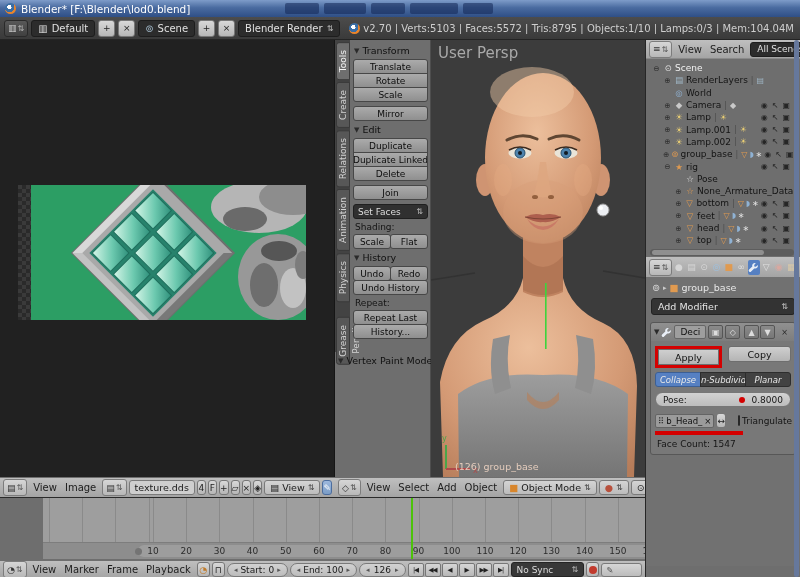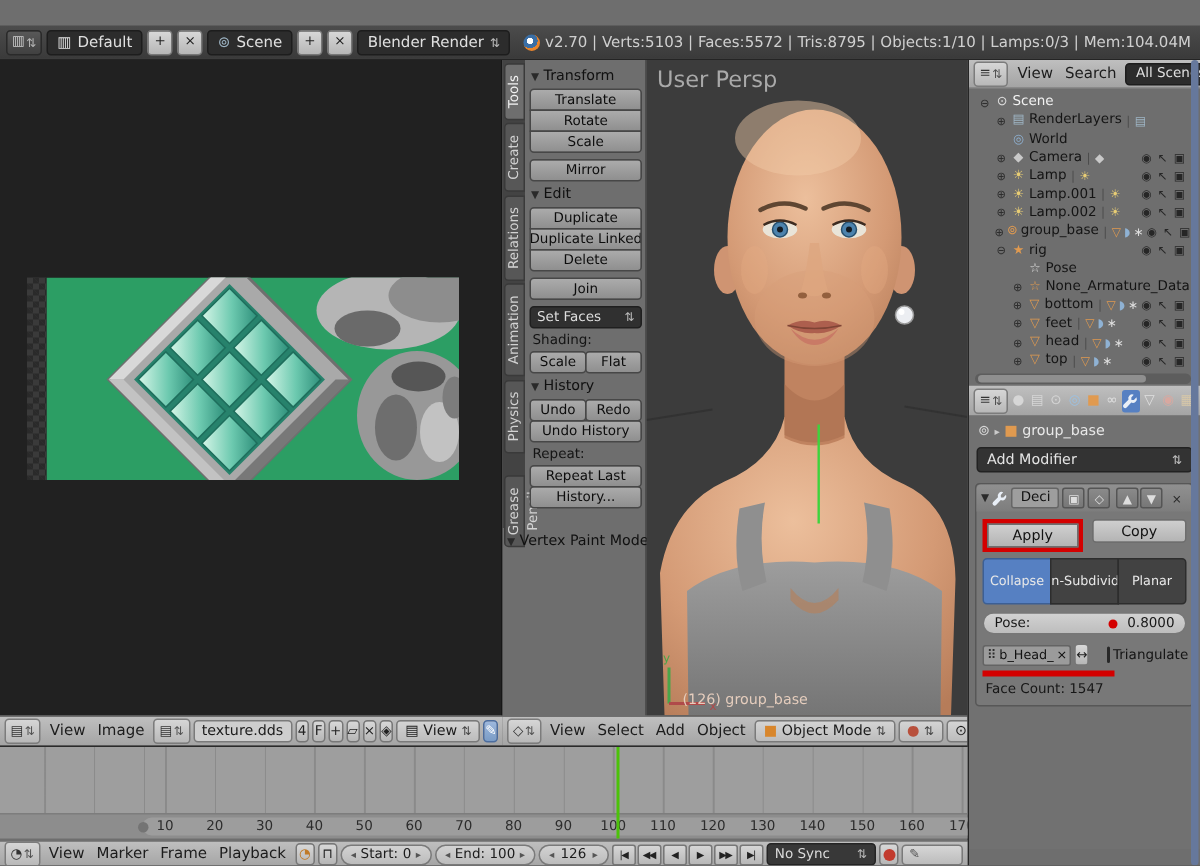--- a/index.html
+++ b/index.html
@@ -78,56 +78,65 @@
   .modbox{border:1px solid #575757;border-radius:3px;background:#787878;padding-bottom:5px;}
   .modhead{height:18px;background:linear-gradient(#909090,#7d7d7d);border-radius:3px 3px 0 0;display:flex;align-items:center;gap:2px;padding:0 3px;font-size:9px;}
   .namef{width:32px;height:14px;background:#9e9e9e;border:1px solid #666;border-radius:2px;display:flex;align-items:center;justify-content:center;font-size:9px;color:#111;}
   .mtog{width:15px;height:14px;display:inline-flex;align-items:center;justify-content:center;background:linear-gradient(#8a8a8a,#777);border:1px solid #555;border-radius:2px;font-size:8px;color:#ddd;}
   .updown{display:flex;gap:1px;margin-left:auto;}
   .btnrow{display:flex;gap:6px;padding:5px 4px 3px 4px;}
   .pbtn{flex:1;height:16px;display:flex;align-items:center;justify-content:center;background:linear-gradient(#cfcfcf,#b4b4b4);border:1px solid #6e6e6e;border-radius:3px;font-size:9.5px;color:#121212;}
   .applywrap{flex:1;border:3px solid var(--red);padding:0;text-align:center;}
   .applywrap .pbtn{width:100%;border-radius:0;}
   .segrow{display:flex;padding:1px 4px 0 4px;}
-  .seg{flex:1;height:31px;display:flex;align-items:center;justify-content:center;background:#424242;border:1px solid #2d2d2d;color:#e8e8e8;font-size:8.5px;white-space:nowrap;overflow:hidden;}
+  .seg{flex:1;height:15px;display:flex;align-items:center;justify-content:center;background:#424242;border:1px solid #2d2d2d;color:#e8e8e8;font-size:8.5px;white-space:nowrap;overflow:hidden;font-style:italic;}
   .seg + .seg{margin-left:-1px;}
   .seg:first-child{border-radius:3px 0 0 3px;}
   .seg:last-child{border-radius:0 3px 3px 0;}
   .seg.active{background:var(--blue);border-color:#3c5f94;}
   .ratio{margin:5px 4px 0 4px;height:15px;background:linear-gradient(#d2d2d2,#bdbdbd);border:1px solid #777;border-radius:8px;display:flex;align-items:center;padding:0 7px;font-size:9px;color:#161616;}
   .ratio .dot{width:6px;height:6px;border-radius:50%;background:var(--red);margin-left:auto;margin-right:7px;}
   .vgrow{display:flex;align-items:center;gap:2px;padding:6px 4px 0 4px;}
   .vgfield{display:flex;align-items:center;gap:2px;width:62px;height:14px;background:#9b9b9b;border:1px solid #646464;border-radius:2px;padding:0 2px;font-size:8.5px;color:#111;}
   .vgx{margin-left:auto;}
   .chk{width:11px;height:11px;background:#3e3e3e;border:1px solid #282828;border-radius:2px;margin-left:10px;}
   .chklbl{font-size:9px;color:#141414;}
   .redline{height:4px;background:var(--red);width:88px;margin:3px 0 0 4px;}
   .fc{margin:4px 0 0 6px;font-size:9px;color:#161616;}
   .vscroll{position:absolute;right:1px;top:0;width:5px;height:537px;background:#66789c;border-radius:3px;}
   
-  #timeline{position:absolute;left:0;top:497px;width:645px;height:80px;border-top:1px solid #2a2a2a;}
+  #timeline{position:absolute;left:0;top:497px;width:645px;height:80px;border-top:1px solid #2a2a2a;padding-left:43px;}
   .band{position:relative;height:44px;background:#9e9e9e;background-image:repeating-linear-gradient(90deg,rgba(50,50,50,.18) 0 1px,transparent 1px 33.2px);background-position:110px 0;}
   .ruler{position:relative;height:17px;background:#8d8d8d;border-top:1px solid #7d7d7d;overflow:hidden;}
   .rpill{position:absolute;left:95px;top:2px;width:662px;height:12px;background:#9d9d9d;border-radius:7px;}
   .rdot{position:absolute;top:5px;width:7px;height:7px;border-radius:50%;background:#747474;}
   .tick{position:absolute;top:3px;transform:translateX(-50%);font-size:9px;color:#2c2c2c;}
   .playhead{position:absolute;left:411px;top:0;width:2px;height:61px;background:var(--green);z-index:5;}
   .theader{position:absolute;left:0;top:62px;width:645px;height:18px;gap:2px;}
   .tpill{display:inline-flex;align-items:center;gap:3px;background:linear-gradient(#d2d2d2,#bcbcbc);border:1px solid #7a7a7a;border-radius:8px;height:14px;padding:0 6px;font-size:9px;color:#1b1b1b;white-space:nowrap;}
   .arr{font-size:7px;color:#555;}
   .pbk{display:inline-flex;align-items:center;justify-content:center;min-width:16px;height:14px;background:linear-gradient(#d6d6d6,#b8b8b8);border:1px solid #777;border-radius:2px;font-size:6.5px;color:#222;padding:0 1px;letter-spacing:-1px;}
   .nosync{display:inline-flex;align-items:center;justify-content:space-between;background:#383838;border:1px solid #242424;border-radius:3px;height:15px;padding:0 5px;color:#dcdcdc;font-size:9px;width:84px;}
   .recdot{width:8px;height:8px;border-radius:50%;background:#c23b2e;}
   .keyf{display:inline-flex;align-items:center;gap:2px;background:linear-gradient(#d6d6d6,#bcbcbc);border:1px solid #7a7a7a;border-radius:3px;height:14px;width:46px;padding:0 4px;font-size:8.5px;color:#333;}
 </style>
 </head>
 <body>
 
 <div class="window">
 
+  <div class="titlebar">
+    <span class="blogo"></span>
+    <span>Blender* [F:\Blender\lod0.blend]</span>
+    <span class="ghost" style="width:34px;margin-left:90px"></span>
+    <span class="ghost" style="width:42px"></span>
+    <span class="ghost" style="width:34px"></span>
+    <span class="ghost" style="width:48px"></span>
+    <span class="ghost" style="width:30px"></span>
+  </div>
 
   <div class="infobar">
     <span class="etype">
         <span>▥</span>
         <span class="updn">⇅</span>
       </span>
     <span class="dsel">
         <span>▥</span>
         <span>Default</span>
       </span>

